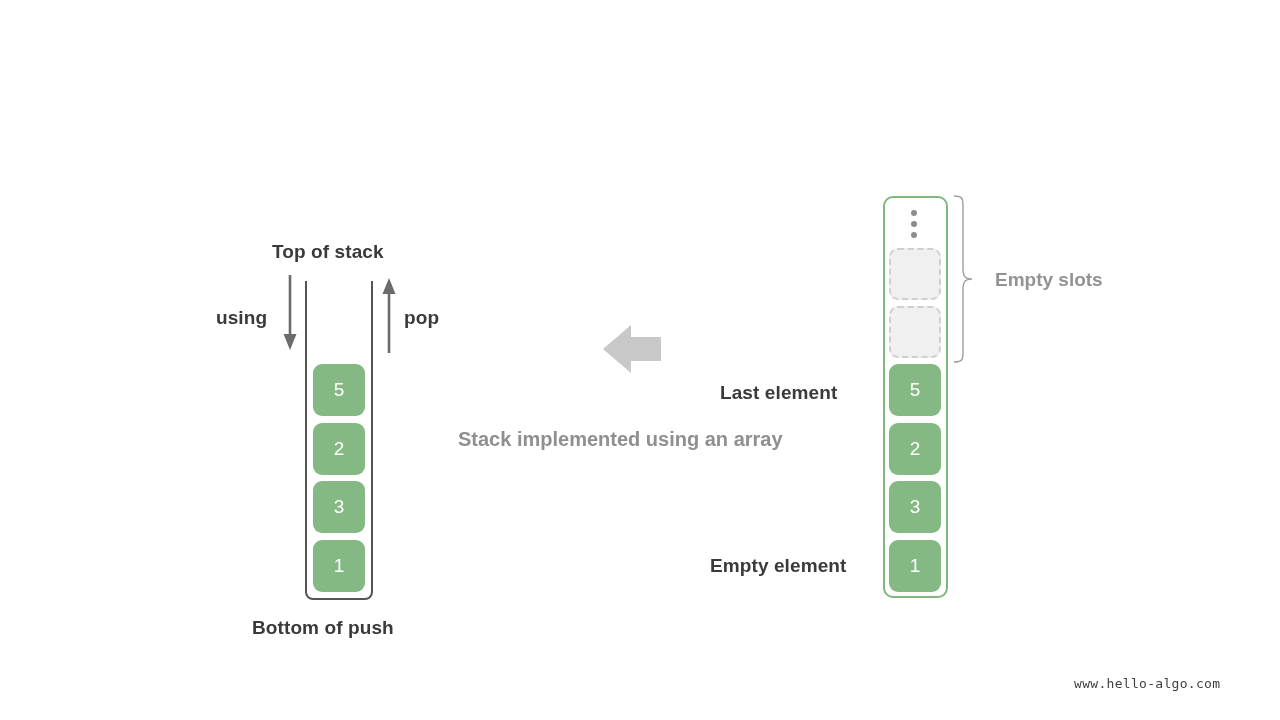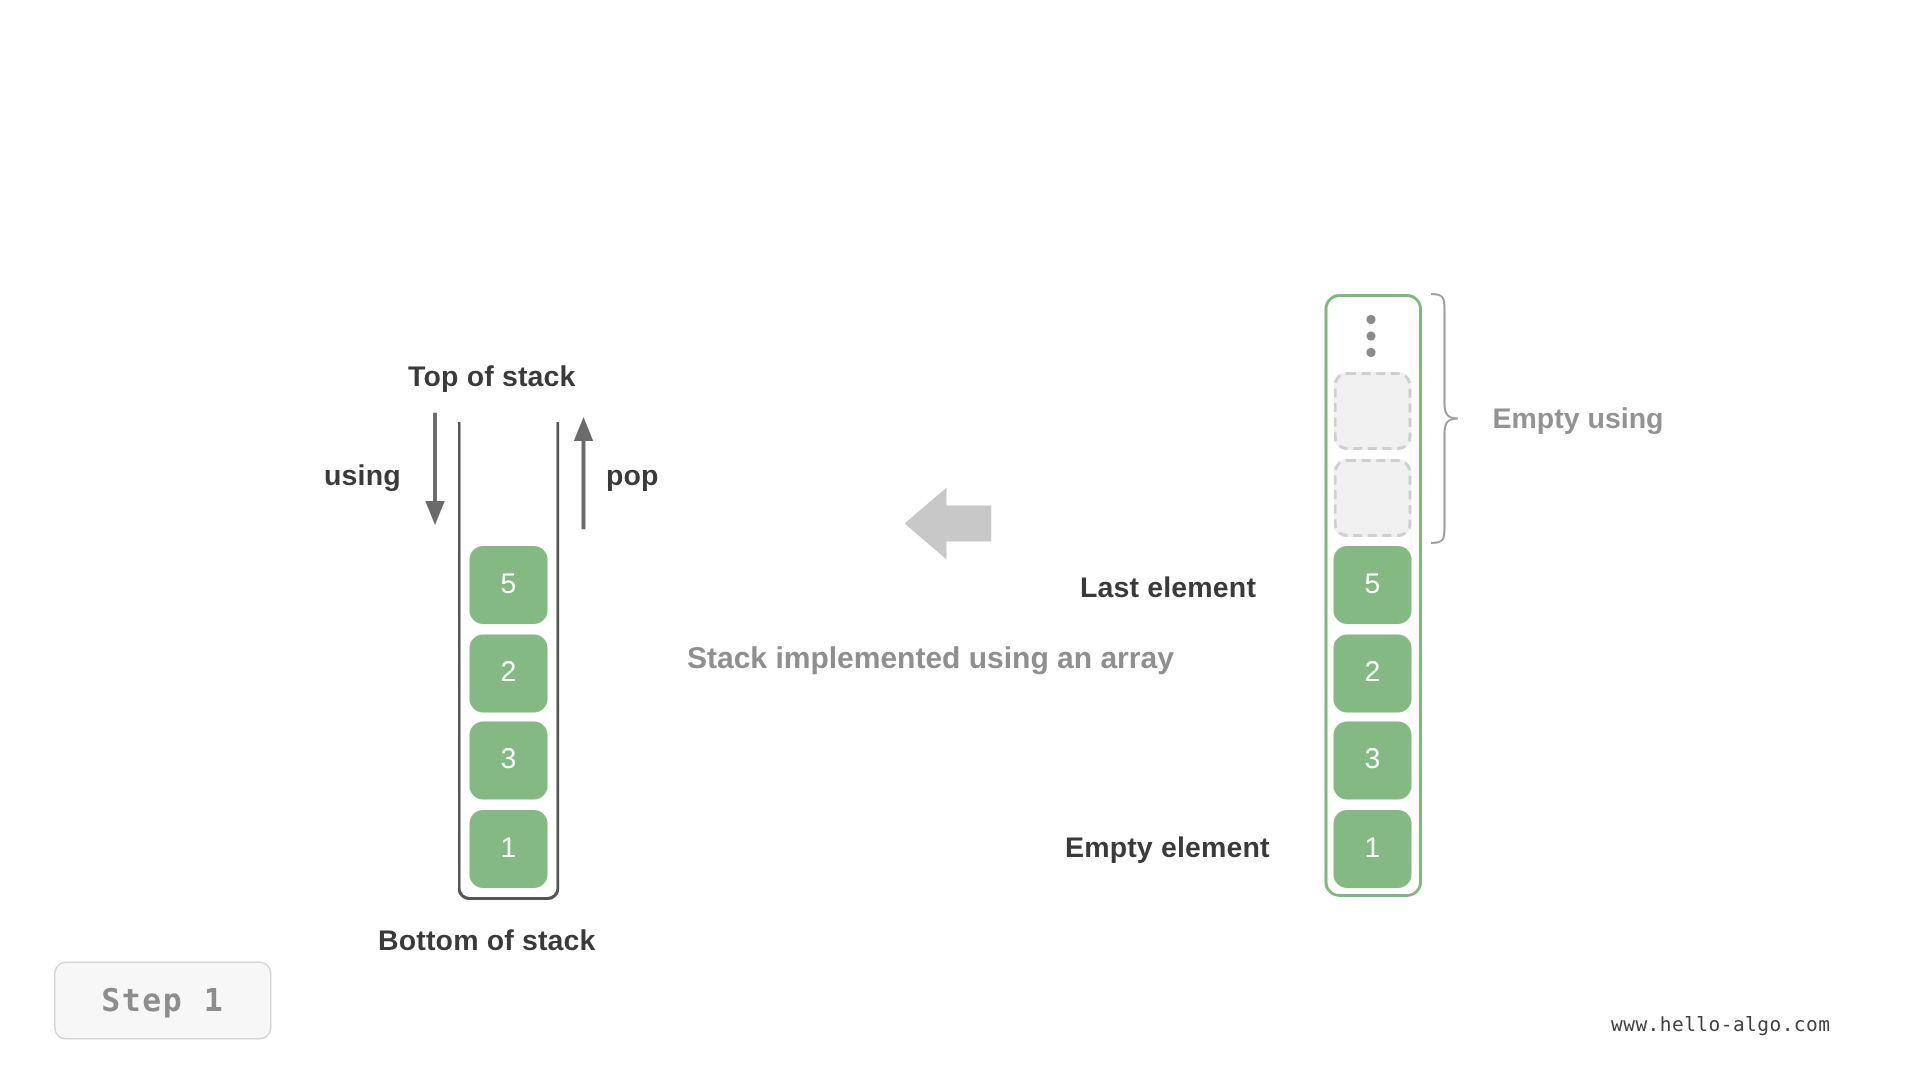--- a/index.html
+++ b/index.html
@@ -192,21 +192,21 @@
       <polygon points="12,3 5.5,19 18.5,19" fill="#6b6b6b"></polygon>
     </svg>
 
     <div class="stack-container"></div>
 
     <div class="cell stack-cell" style="top:364px;">5</div>
     <div class="cell stack-cell" style="top:423px;">2</div>
     <div class="cell stack-cell" style="top:481px;">3</div>
     <div class="cell stack-cell" style="top:540px;">1</div>
 
-    <div class="label-dark" style="left:252px; top:617px;">Bottom of stack</div>
+    <div class="label-dark" style="left:252px; top:617px;">Bottom of push</div>
   </div>
 
   <svg class="big-arrow" width="58" height="52">
     <polygon points="0,26 28,2 28,14 58,14 58,38 28,38 28,50" fill="#c8c8c8"></polygon>
   </svg>
 
   <div class="caption" style="left:458px; top:428px;">Stack implemented using an array</div>
 
   <div>
 
@@ -218,29 +218,28 @@
         <span></span>
     </div>
 
     <div class="empty-slot" style="top:248px;"></div>
     <div class="empty-slot" style="top:306px;"></div>
 
     <svg class="brace" width="22" height="172">
       <path d="M 2 3 C 11 3, 11 6, 11 14 L 11 76 C 11 83, 13 86, 20 86 C 13 86, 11 89, 11 96 L 11 158 C 11 166, 11 169, 2 169" fill="none" stroke="#9e9e9e" stroke-width="1.4"></path>
     </svg>
 
-    <div class="label-gray-bold" style="left:995px; top:269px;">Empty using</div>
+    <div class="label-gray-bold" style="left:995px; top:269px;">Empty slots</div>
 
     <div class="cell array-cell" style="top:364px;">5</div>
     <div class="cell array-cell" style="top:423px;">2</div>
     <div class="cell array-cell" style="top:481px;">3</div>
     <div class="cell array-cell" style="top:540px;">1</div>
 
     <div class="label-dark" style="left:720px; top:382px;">Last element</div>
 
     <div class="label-dark" style="left:710px; top:555px;">Empty element</div>
   </div>
 
-  <div class="step-badge">Step 1</div>
 
   <div class="watermark">www.hello-algo.com</div>
 
 </div>
 
 </body></html>

